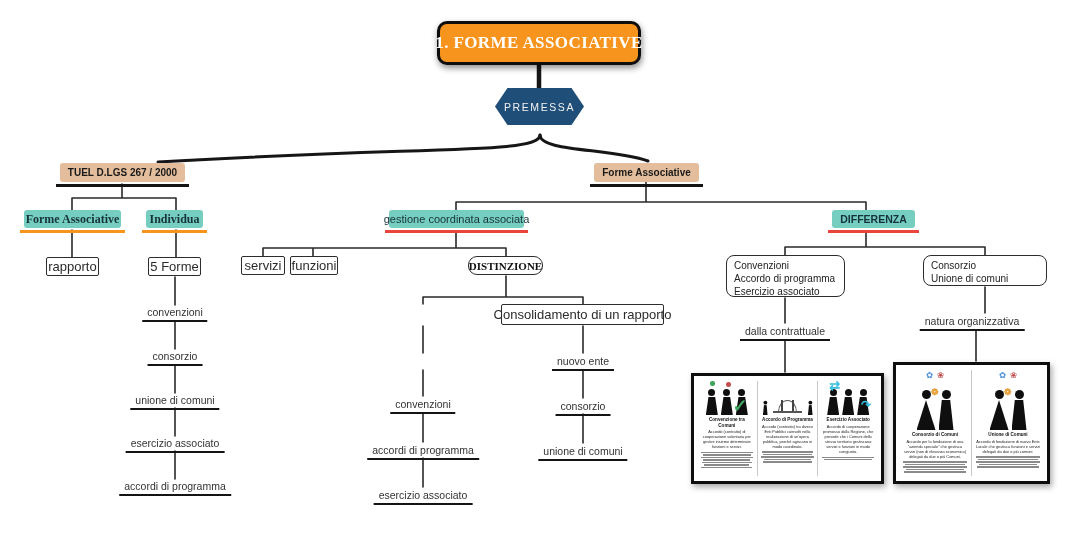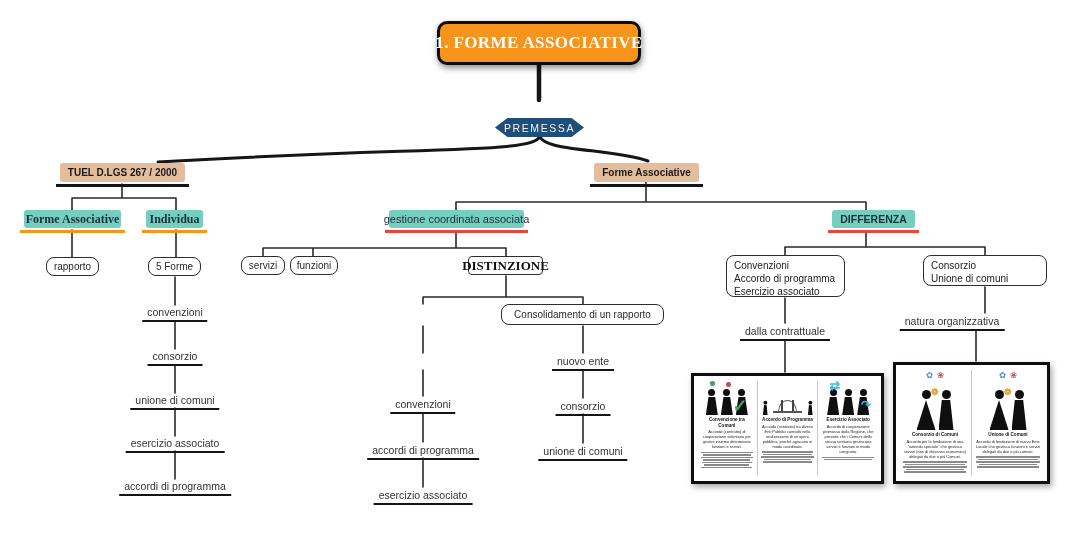--- a/index.html
+++ b/index.html
@@ -20,22 +20,22 @@
   .tan{background:#e4be9c;border-radius:3px;font-weight:bold;font-size:10px;color:#191919;}
   .teal{background:#76cec0;border-radius:3px;color:#16323a;}
   .serifb{font-family:"Liberation Serif",serif;font-weight:bold;font-size:12px;}
   .sansr{font-size:11px;}
   .sansb{font-weight:bold;font-size:10.5px;}
   .ubar::after{content:"";position:absolute;left:-4px;right:-4px;bottom:-4.5px;height:2.6px;}
   .u-black::after{background:#141414;}
   .u-orange::after{background:#f7941d;}
   .u-red::after{background:#e8453c;}
   
-  .wbox{background:#fff;border:1.6px solid #2d2d2d;border-radius:8px;font-size:10px;color:#2b2b2b;}
-  .wbox.sq{border-radius:4px;font-family:"Liberation Serif",serif;font-weight:bold;font-size:13px;color:#111;}
+  .wbox{background:#fff;border:1.6px solid #2d2d2d;border-radius:2px;font-size:13px;color:#2b2b2b;}
+  .wbox.sq{border-radius:9px;font-family:"Liberation Serif",serif;font-weight:bold;font-size:11px;color:#111;}
   .mbox{background:#fff;border:1.6px solid #2d2d2d;border-radius:8px;font-size:10px;color:#222;
         align-items:flex-start;justify-content:flex-start;flex-direction:column;
         padding:3px 7px;line-height:1.3;}
   
   .chain{position:absolute;z-index:2;transform:translateX(-50%);white-space:nowrap;
          font-size:10.5px;color:#333;border-bottom:2px solid #141414;padding:0 5px 2px;}
   
   .panel{position:absolute;z-index:2;background:#fff;border:3px solid #0e0e0e;
          box-shadow:2px 3px 6px rgba(0,0,0,.35);display:flex;padding:5px 3px;box-sizing:border-box;}
   .card{flex:1;display:flex;flex-direction:column;align-items:center;padding:0 3px;min-width:0;}
@@ -85,21 +85,21 @@
       <path d="M506 276 V297 M423 297 H583 M423 297 V304 M583 297 V304"></path>
       <path d="M423 326 V353 M423 370 V396 M423 413 V442 M423 458 V487"></path>
       <path d="M583 326 V353 M583 370 V398 M583 414 V443"></path>
       <path d="M866 231 V247 M785 247 H985 M785 247 V255 M985 247 V255"></path>
       <path d="M785 298 V323 M785 341 V372"></path>
       <path d="M985 287 V313 M976 331 V361"></path>
     </g>
   </svg>
 
   <div class="node title-box" style="left:437px;top:21px;width:204px;height:44px;">1. FORME ASSOCIATIVE</div>
-  <div class="node hex" style="left:495px;top:118px;width:89px;height:19px;">PREMESSA</div>
+  <div class="node hex" style="left:495px;top:88px;width:89px;height:37px;">PREMESSA</div>
 
   <div class="node tan ubar u-black" style="left:60px;top:163px;width:125px;height:19px;">TUEL D.LGS 267 / 2000</div>
   <div class="node teal serifb ubar u-orange" style="left:24px;top:210px;width:97px;height:18px;">Forme Associative</div>
   <div class="node teal serifb ubar u-orange" style="left:146px;top:210px;width:57px;height:18px;">Individua</div>
   <div class="node wbox" style="left:46px;top:257px;width:53px;height:19px;">rapporto</div>
   <div class="node wbox" style="left:148px;top:257px;width:53px;height:19px;">5 Forme</div>
 
   <div class="chain" style="left:175px;top:306px;">convenzioni</div>
   <div class="chain" style="left:175px;top:350px;">consorzio</div>
   <div class="chain" style="left:175px;top:394px;">unione di comuni</div>
@@ -129,21 +129,21 @@
     <div>Convenzioni</div>
     <div>Accordo di programma</div>
     <div>Esercizio associato</div>
   </div>
   <div class="node mbox" style="left:923px;top:255px;width:124px;height:31px;">
     <div>Consorzio</div>
     <div>Unione di comuni</div>
   </div>
 
   <div class="chain" style="left:785px;top:325px;">dalla contrattuale</div>
-  <div class="chain" style="left:952px;top:315px;text-align:center;">natura organizzativa</div>
+  <div class="chain" style="left:972px;top:315px;text-align:center;">natura organizzativa</div>
 
   <div class="panel" style="left:691px;top:373px;width:193px;height:111px;">
     <div class="card">
       <div class="figs h34">
         <span class="dot" style="left:10px;top:0;background:#3da45a;"></span>
         <span class="dot" style="left:26px;top:1px;background:#c0504d;"></span>
         <span class="pfig">
             <i></i>
             <b></b>
           </span>

